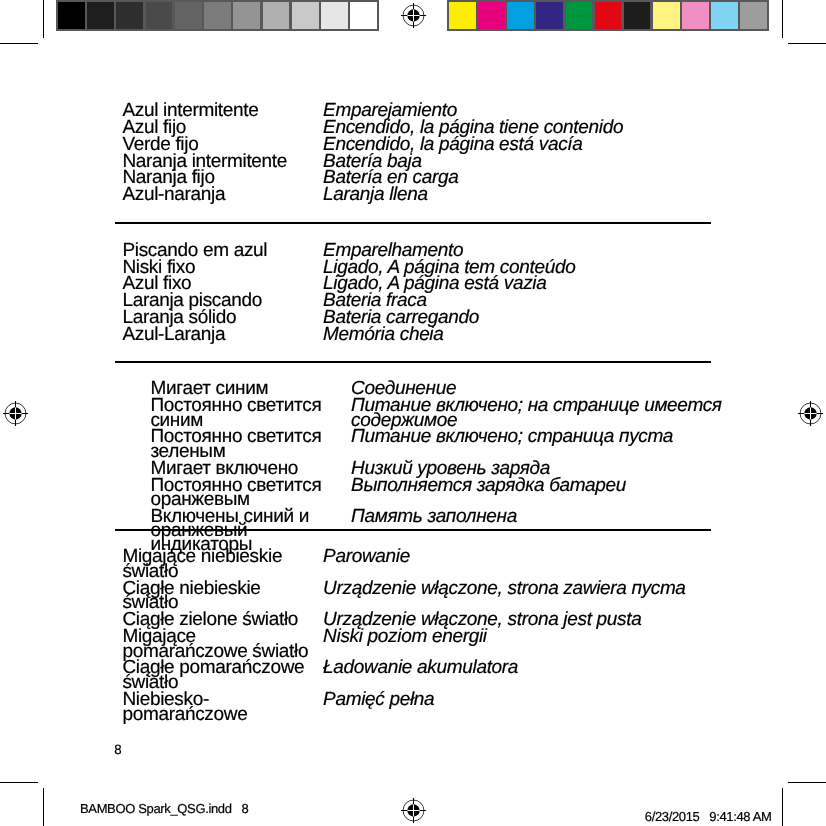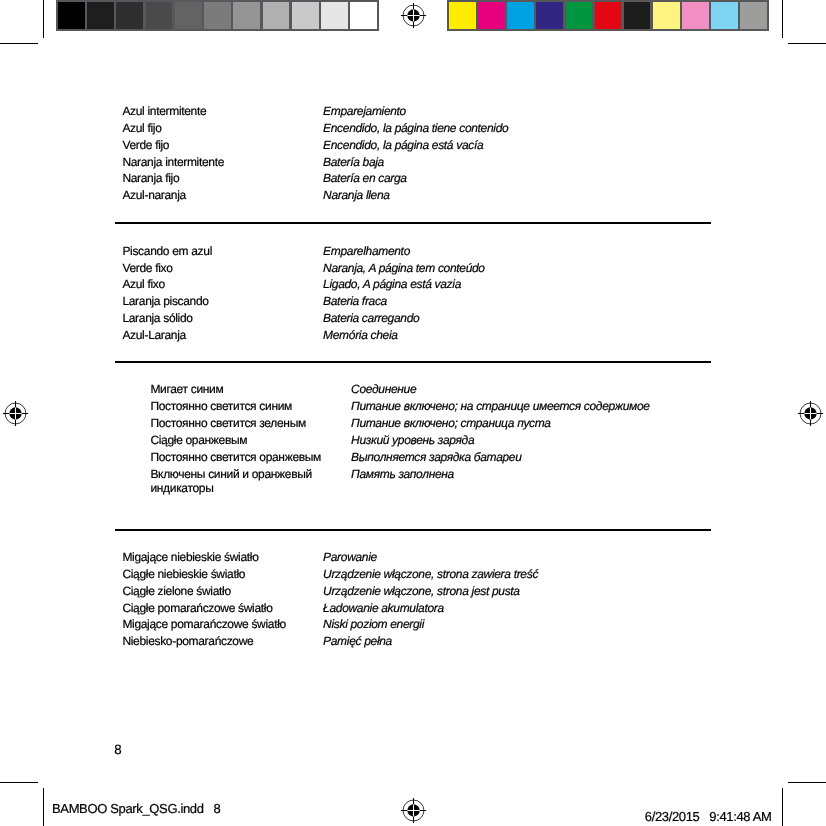--- a/index.html
+++ b/index.html
@@ -15,21 +15,21 @@
   .cropmark{position:absolute;background:#000;}
   .regmark{position:absolute;}
 
   
   .swatchbar{position:absolute;display:flex;background:#58585a;
              box-sizing:border-box;padding:2px;gap:2.45px;}
   .swatchbar .sw{flex:1 1 auto;height:26.6px;}
 
   
   .content{position:absolute;left:0;top:0;width:826px;}
-  .sect{position:absolute;left:122.4px;width:596px;font-size:12px;letter-spacing:-0.32px;line-height:14.7px;}
+  .sect{position:absolute;left:122.4px;width:596px;font-size:19px;letter-spacing:-0.32px;line-height:14.7px;}
   .row{position:relative;margin-bottom:2.1px;}
   [data-name="led-status-table-ru"]{line-height:14.3px;}
   [data-name="led-status-table-ru"] .row{margin-bottom:2.65px;margin-left:28px;}
   .c1{width:186px;}
   .c2{position:absolute;left:200.7px;top:0;width:400px;font-style:italic;}
   .rule{position:absolute;height:2px;background:#000;left:114.6px;width:596.8px;}
   .pagenum{position:absolute;font-size:13.32px;letter-spacing:-0.32px;line-height:14.7px;}
   .footer-left{position:absolute;font-size:13px;letter-spacing:-0.35px;line-height:14px;white-space:pre;}
   .footer-right{position:absolute;font-size:13px;letter-spacing:-0.35px;line-height:14px;white-space:pre;}
 </style>
@@ -117,32 +117,32 @@
       <div class="row" data-name="table-row">
         <div class="c1" data-name="led-state-label">Naranja intermitente</div>
         <div class="c2" data-name="led-meaning-label">Batería baja</div>
       </div>
       <div class="row" data-name="table-row">
         <div class="c1" data-name="led-state-label">Naranja fijo</div>
         <div class="c2" data-name="led-meaning-label">Batería en carga</div>
       </div>
       <div class="row" data-name="table-row">
         <div class="c1" data-name="led-state-label">Azul-naranja</div>
-        <div class="c2" data-name="led-meaning-label">Naranja llena</div>
+        <div class="c2" data-name="led-meaning-label">Laranja llena</div>
       </div>
     </div>
 
     <div class="sect" data-name="led-status-table-pt" style="top:243.9px;">
       <div class="row" data-name="table-row">
         <div class="c1" data-name="led-state-label">Piscando em azul</div>
         <div class="c2" data-name="led-meaning-label">Emparelhamento</div>
       </div>
       <div class="row" data-name="table-row">
-        <div class="c1" data-name="led-state-label">Verde fixo</div>
-        <div class="c2" data-name="led-meaning-label">Naranja, A página tem conteúdo</div>
+        <div class="c1" data-name="led-state-label">Niski fixo</div>
+        <div class="c2" data-name="led-meaning-label">Ligado, A página tem conteúdo</div>
       </div>
       <div class="row" data-name="table-row">
         <div class="c1" data-name="led-state-label">Azul fixo</div>
         <div class="c2" data-name="led-meaning-label">Ligado, A página está vazia</div>
       </div>
       <div class="row" data-name="table-row">
         <div class="c1" data-name="led-state-label">Laranja piscando</div>
         <div class="c2" data-name="led-meaning-label">Bateria fraca</div>
       </div>
       <div class="row" data-name="table-row">
@@ -162,62 +162,62 @@
       </div>
       <div class="row" data-name="table-row">
         <div class="c1" data-name="led-state-label">Постоянно светится синим</div>
         <div class="c2" data-name="led-meaning-label">Питание включено; на странице имеется содержимое</div>
       </div>
       <div class="row" data-name="table-row">
         <div class="c1" data-name="led-state-label">Постоянно светится зеленым</div>
         <div class="c2" data-name="led-meaning-label">Питание включено; страница пуста</div>
       </div>
       <div class="row" data-name="table-row">
-        <div class="c1" data-name="led-state-label">Ciągłe оранжевым</div>
+        <div class="c1" data-name="led-state-label">Мигает включено</div>
         <div class="c2" data-name="led-meaning-label">Низкий уровень заряда</div>
       </div>
       <div class="row" data-name="table-row">
         <div class="c1" data-name="led-state-label">Постоянно светится оранжевым</div>
         <div class="c2" data-name="led-meaning-label">Выполняется зарядка батареи</div>
       </div>
       <div class="row" data-name="table-row">
         <div class="c1" data-name="led-state-label">Включены синий и оранжевый индикаторы</div>
         <div class="c2" data-name="led-meaning-label">Память заполнена</div>
       </div>
     </div>
 
     <div class="sect" data-name="led-status-table-pl" style="top:550.2px;">
       <div class="row" data-name="table-row">
         <div class="c1" data-name="led-state-label">Migające niebieskie światło</div>
         <div class="c2" data-name="led-meaning-label">Parowanie</div>
       </div>
       <div class="row" data-name="table-row">
         <div class="c1" data-name="led-state-label">Ciągłe niebieskie światło</div>
-        <div class="c2" data-name="led-meaning-label">Urządzenie włączone, strona zawiera treść</div>
+        <div class="c2" data-name="led-meaning-label">Urządzenie włączone, strona zawiera пуста</div>
       </div>
       <div class="row" data-name="table-row">
         <div class="c1" data-name="led-state-label">Ciągłe zielone światło</div>
         <div class="c2" data-name="led-meaning-label">Urządzenie włączone, strona jest pusta</div>
       </div>
       <div class="row" data-name="table-row">
+        <div class="c1" data-name="led-state-label">Migające pomarańczowe światło</div>
+        <div class="c2" data-name="led-meaning-label">Niski poziom energii</div>
+      </div>
+      <div class="row" data-name="table-row">
         <div class="c1" data-name="led-state-label">Ciągłe pomarańczowe światło</div>
         <div class="c2" data-name="led-meaning-label">Ładowanie akumulatora</div>
-      </div>
-      <div class="row" data-name="table-row">
-        <div class="c1" data-name="led-state-label">Migające pomarańczowe światło</div>
-        <div class="c2" data-name="led-meaning-label">Niski poziom energii</div>
       </div>
       <div class="row" data-name="table-row">
         <div class="c1" data-name="led-state-label">Niebiesko-pomarańczowe</div>
         <div class="c2" data-name="led-meaning-label">Pamięć pełna</div>
       </div>
     </div>
 
   </div>
   <div class="rule" data-name="section-divider-1" style="top:222.1px;"></div>
   <div class="rule" data-name="section-divider-2" style="top:361.1px;"></div>
   <div class="rule" data-name="section-divider-3" style="top:528.8px;"></div>
 
   <div class="pagenum" data-name="page-number" style="left:114.3px;top:743.1px;">8</div>
-  <div class="footer-left" data-name="footer-filename" style="left:52px;top:801.6px;">BAMBOO Spark_QSG.indd   8</div>
+  <div class="footer-left" data-name="footer-filename" style="left:80px;top:801.6px;">BAMBOO Spark_QSG.indd   8</div>
   <div class="footer-right" data-name="footer-timestamp" style="left:644.8px;top:810px;">6/23/2015   9:41:48 AM</div>
 
 </div>
 
 </body></html>

